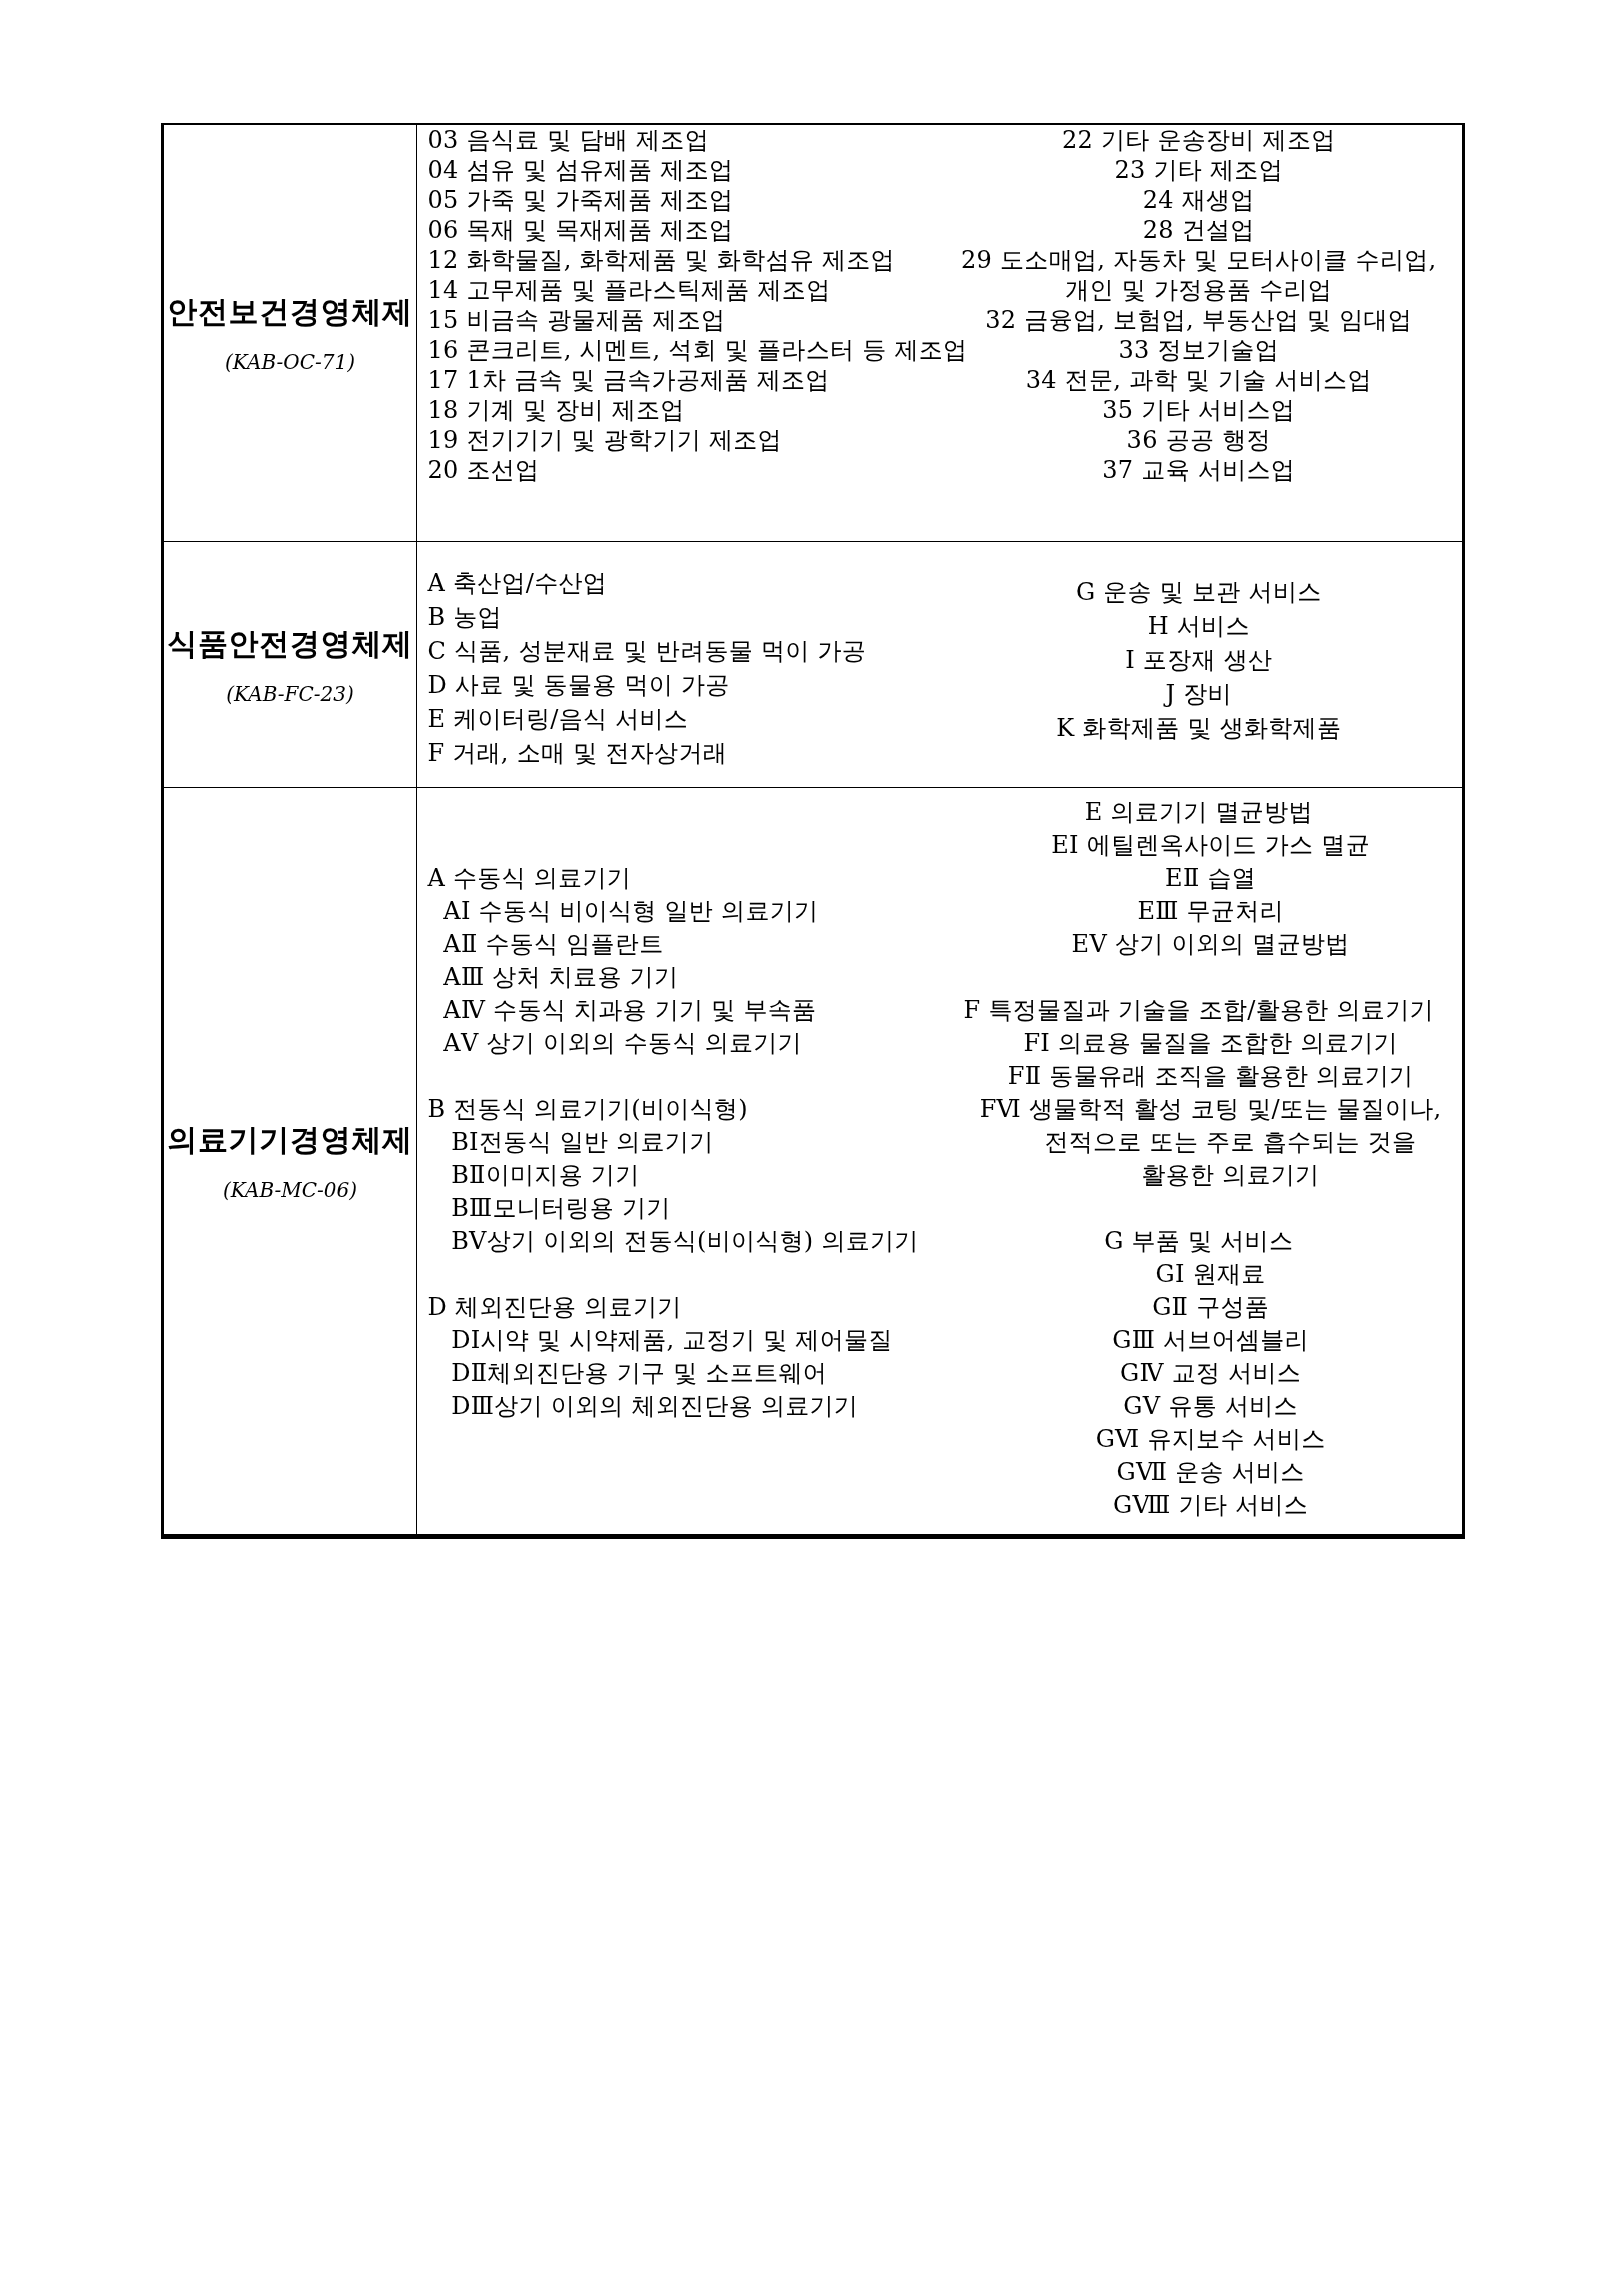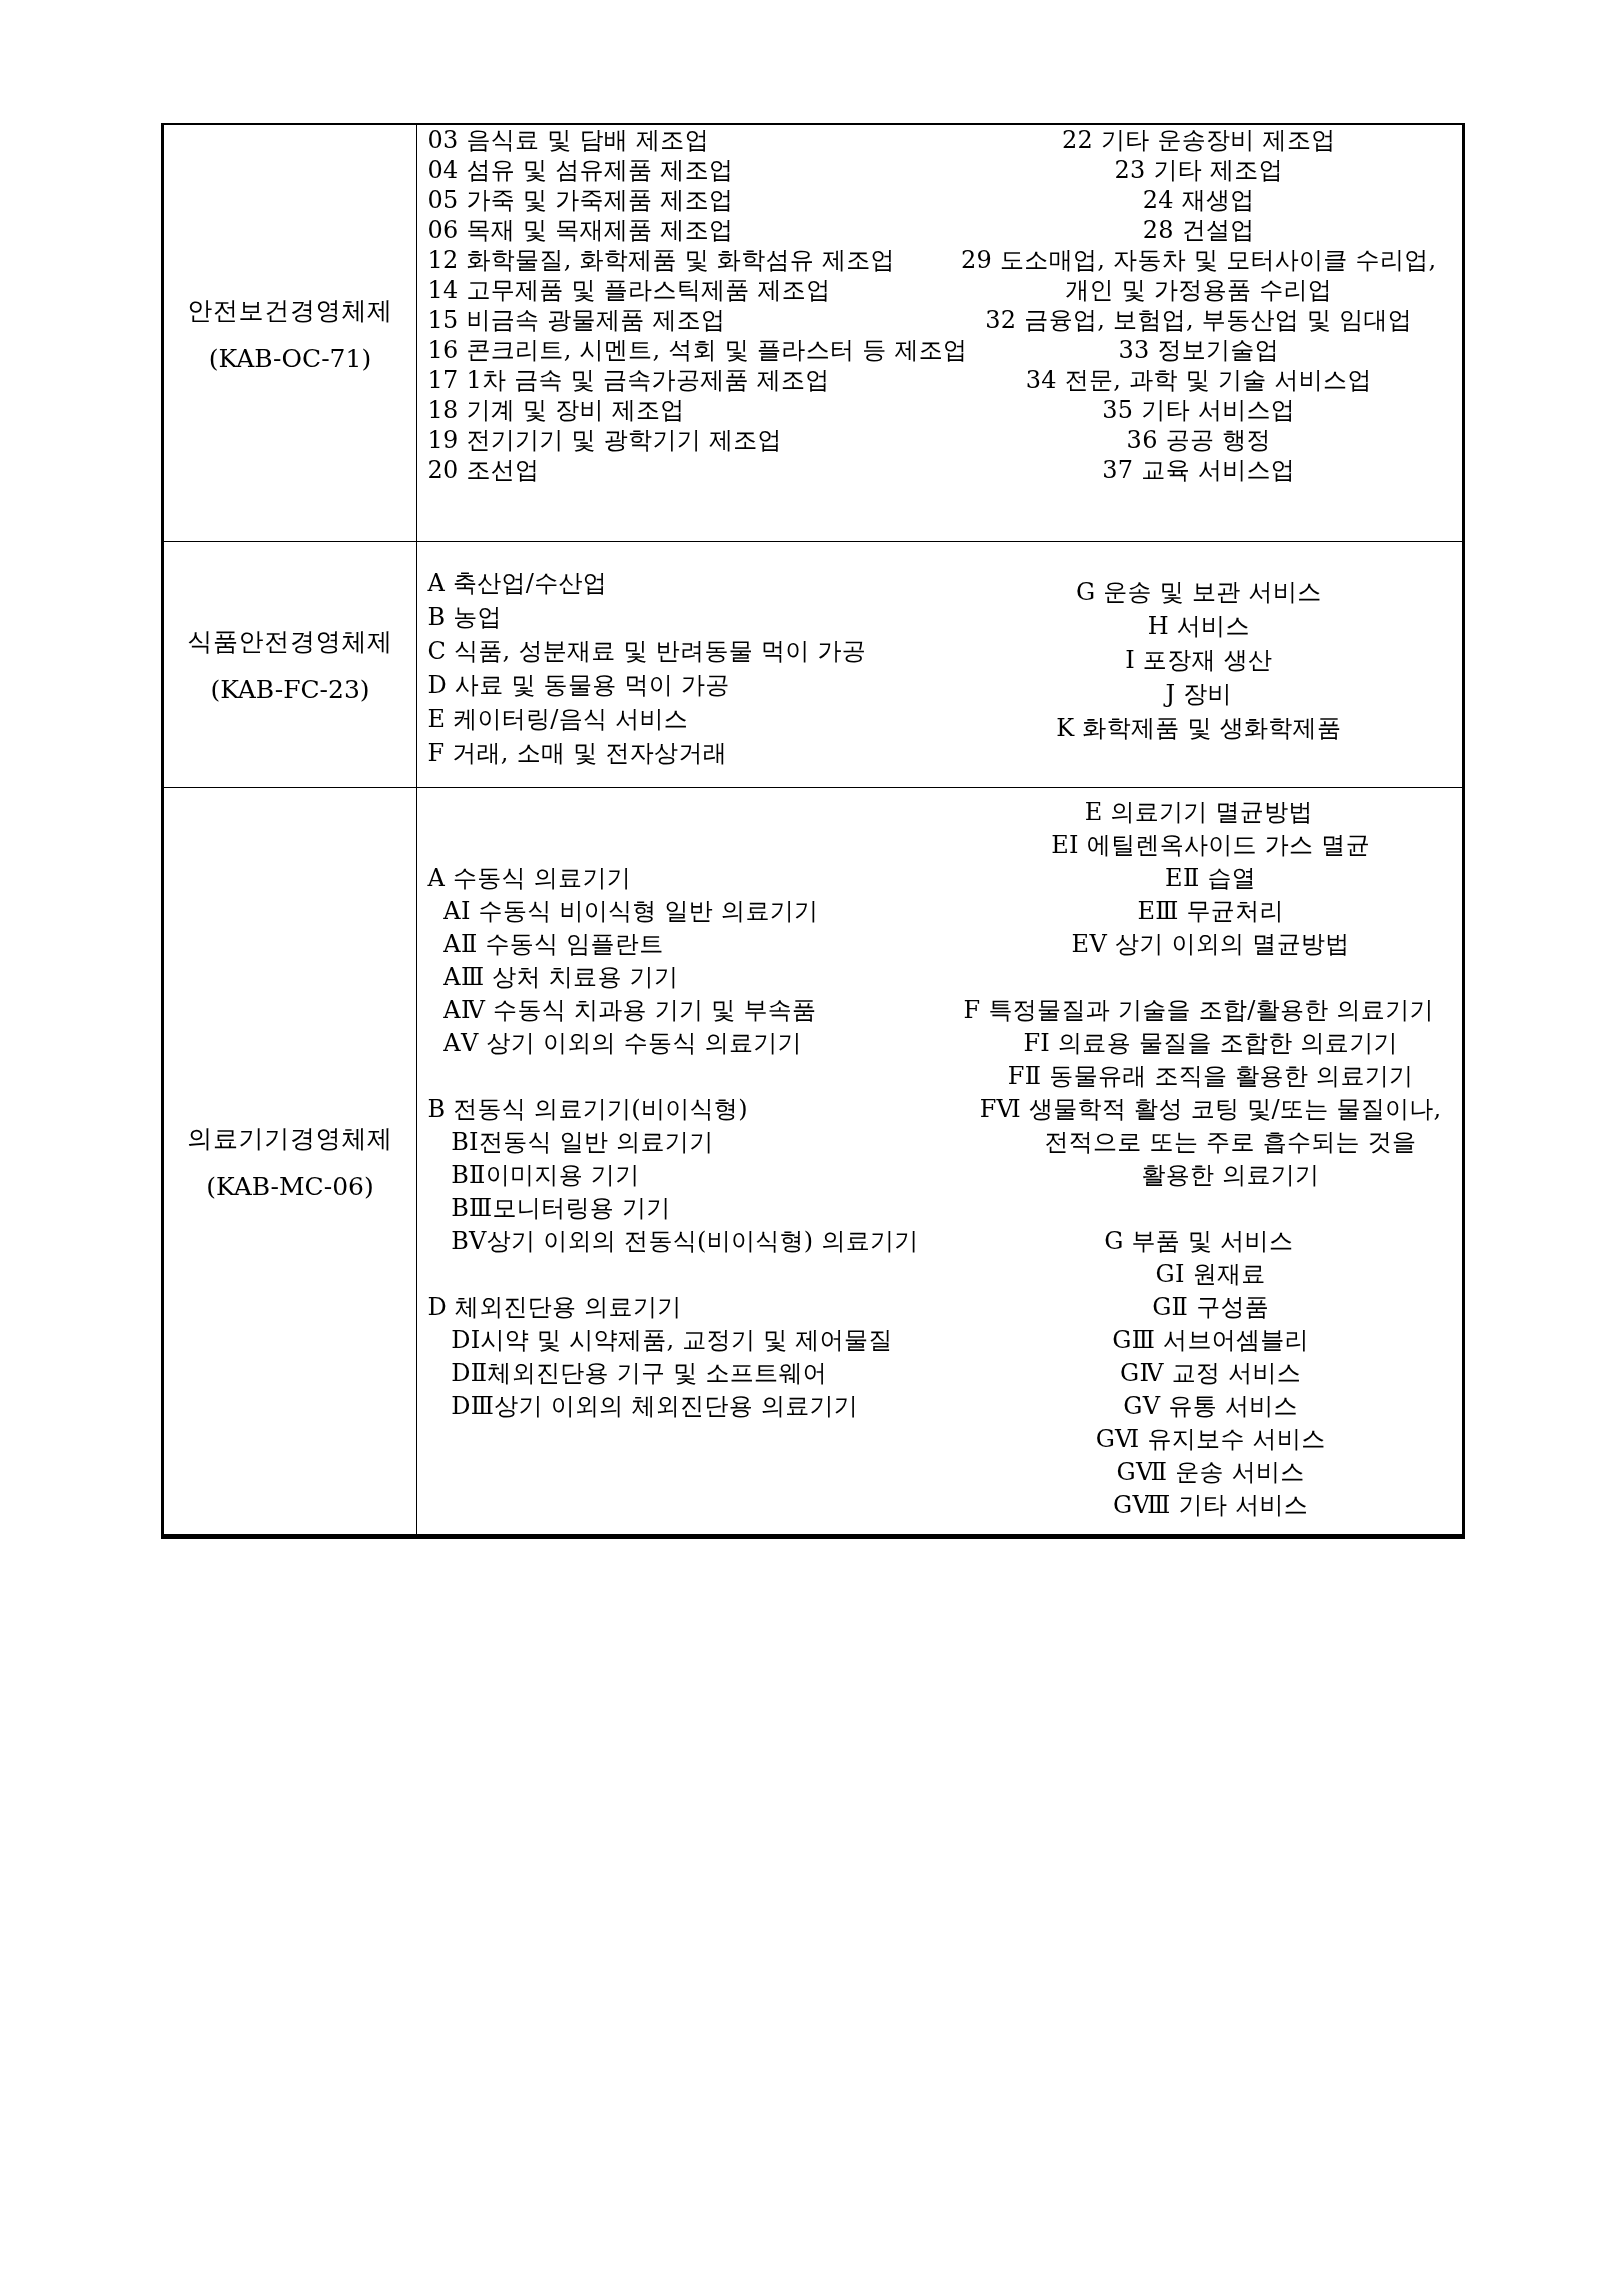--- a/index.html
+++ b/index.html
@@ -37,22 +37,22 @@
     width: 253px;
     flex-shrink: 0;
     border-right: 1.3px solid #000;
     display: flex;
     flex-direction: column;
     justify-content: center;
     align-items: center;
     text-align: center;
     gap: 17px;
   }
-  .scheme-name { font-size: 25px; letter-spacing: 0.7px; }
-  .scheme-code { font-size: 25px; }
+  .scheme-name { font-size: 30px; letter-spacing: 0.7px; font-weight: bold; }
+  .scheme-code { font-size: 20px; font-style: italic; }
 
   .lists-cell {
     flex: 1;
     display: flex;
     align-items: flex-start;
     padding-left: 10.4px;
     overflow: hidden;
   }
   .list { display: flex; flex-direction: column; }
   .list-left { width: 508px; flex-shrink: 0; }

